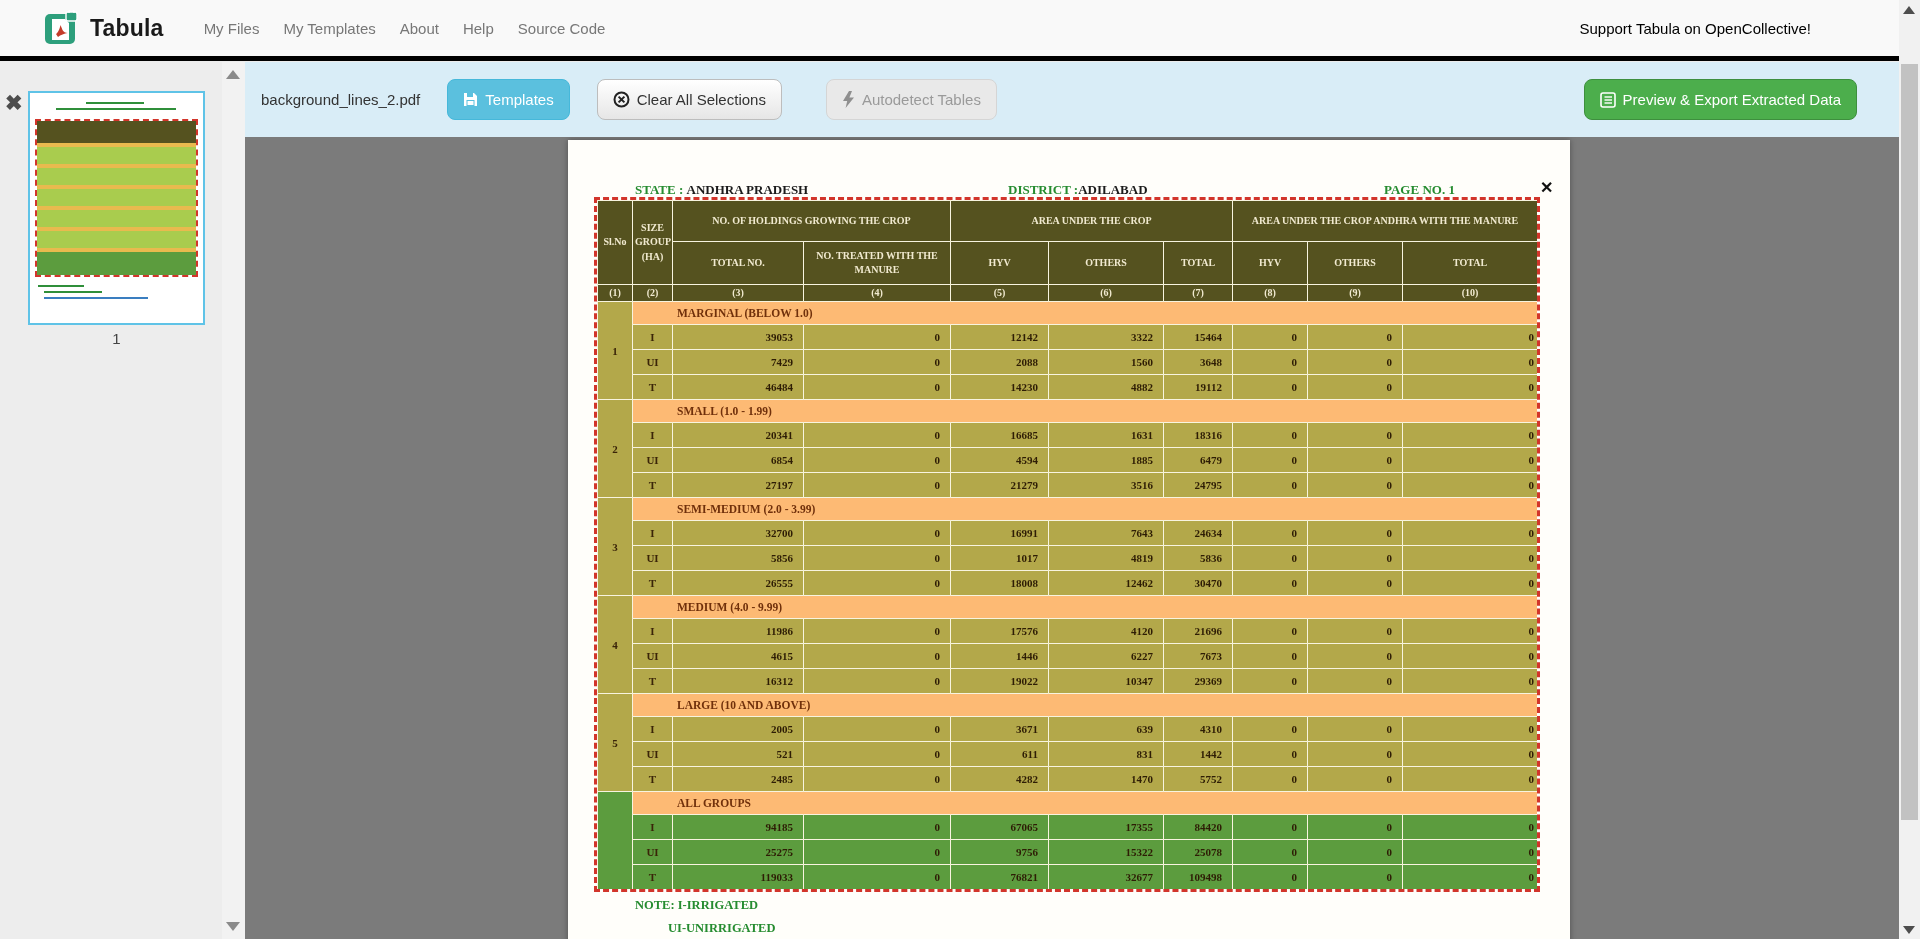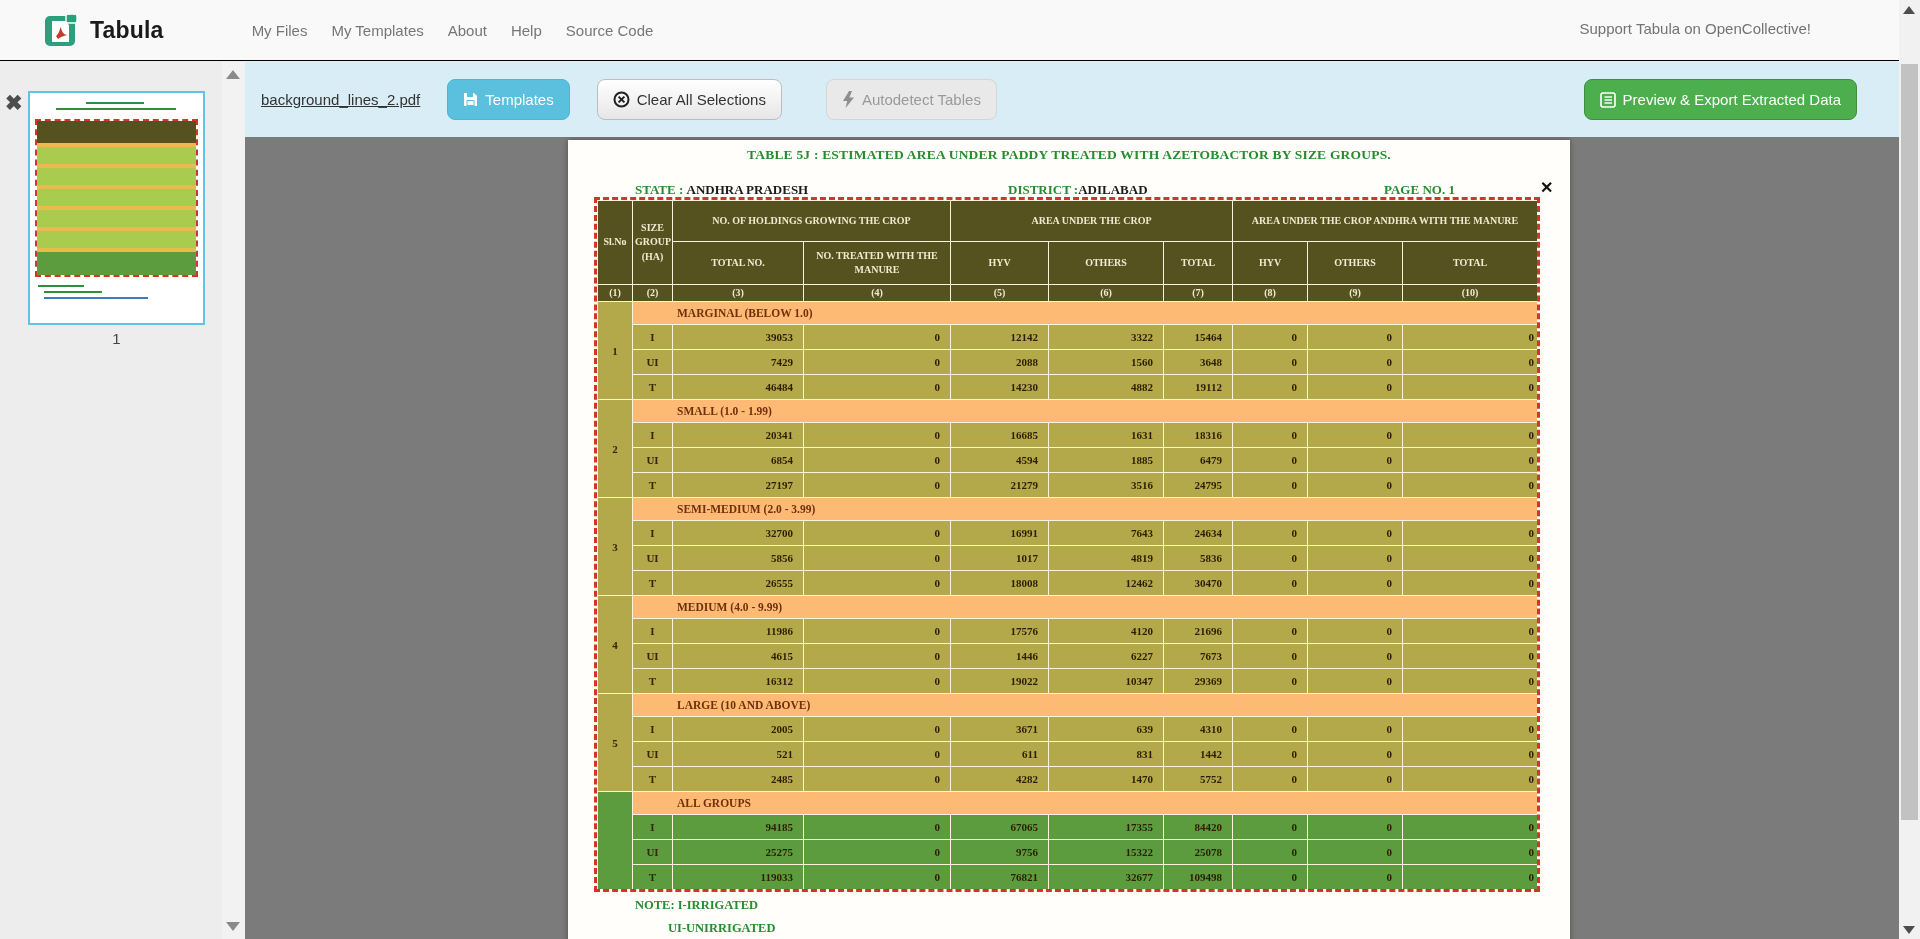--- a/index.html
+++ b/index.html
@@ -1,45 +1,45 @@
 <!DOCTYPE html>
 <html><head>
 <meta charset="utf-8">
 <style>
   * { margin:0; padding:0; box-sizing:border-box; }
   html,body { width:1920px; height:939px; overflow:hidden; font-family:"Liberation Sans",sans-serif; background:#ededed; }
   body { position:relative; }
 
   
-  .navbar { position:absolute; left:0; top:0; width:1899px; height:61px; background:#f9f9f9; border-bottom:1px solid #000000; display:flex; align-items:center;gap:48px; }
+  .navbar { position:absolute; left:0; top:0; width:1899px; height:61px; background:#f9f9f9; border-bottom:5px solid #000000; display:flex; align-items:center; }
   .brand-group { display:flex; align-items:center; margin-left:45px; }
   .logo { width:34px; height:36px; display:inline-block; margin-right:11px; }
   .brand { font-size:23px; font-weight:bold; color:#1a1a1a; letter-spacing:0.2px; margin-right:28px; }
   .nav-items { display:flex; align-items:center; }
   .nav-items a { color:#777; font-size:15px; text-decoration:none; margin:0 12px; white-space:nowrap; }
-  .support { position:absolute; right:88px; top:0; height:56px; display:flex; align-items:center; color:#737373; font-size:15px; text-decoration:none; }
+  .support { position:absolute; right:88px; top:0; height:56px; display:flex; align-items:center; color:#000000; font-size:15px; text-decoration:none; }
 
   
   .sidebar { position:absolute; left:0; top:62px; width:245px; height:877px; background:#ededed; }
   .thumb-close { position:absolute; left:5px; top:30px; font-size:21px; font-weight:bold; color:#4d4d4d; cursor:pointer; line-height:1; }
   .thumb { position:absolute; left:28px; top:29px; width:177px; height:234px; background:#ffffff; border:2px solid #5fc3e7; }
   .page-num { position:absolute; left:28px; top:268px; width:177px; text-align:center; color:#444; font-size:15px; }
   .side-scroll { position:absolute; right:0; top:0; width:23px; height:877px; background:#f2f2f2; }
   .tri-up { width:0; height:0; border-left:7px solid transparent; border-right:7px solid transparent; border-bottom:9px solid #8a8a8a; position:absolute; left:4px; }
   .tri-down { width:0; height:0; border-left:7px solid transparent; border-right:7px solid transparent; border-top:9px solid #8a8a8a; position:absolute; left:4px; }
   .mini-line { background:#2f8f3a; height:2px; position:absolute; }
   .mini-table { position:absolute; left:5px; right:5px; top:26px; height:158px; border:2px dashed #d2352b; }
   .mini-head { position:absolute; left:0; right:0; top:0; height:22px; background:#55521f; }
   .mini-band { position:absolute; left:0; right:0; height:4px; background:#e9ba4e; }
   .mini-data { position:absolute; left:0; right:0; background:#a9cc4e; }
   .mini-green { position:absolute; left:0; right:0; background:#5c9c3e; }
 
   
   .toolbar { position:absolute; left:245px; top:62px; width:1654px; height:75px; background:#d9edf7; display:flex; align-items:center; padding-left:16px; }
-  .filename { color:#333; font-size:15px; margin-right:27px;text-decoration:underline; }
+  .filename { color:#333; font-size:15px; margin-right:27px; }
   .btn { height:41px; border-radius:8px; font-size:15px; display:inline-flex; align-items:center; padding:0 15px; cursor:pointer; border:1px solid transparent; white-space:nowrap; }
   .btn svg { margin-right:7px; }
   .btn-info { background:#5bc0de; border-color:#46b8da; color:#fff; margin-right:27px; }
   .btn-default { background:linear-gradient(#ffffff,#e6e6e6); border-color:#bdbdbd; color:#333; margin-right:44px; }
   .btn-disabled { background:#e9e9e9; border-color:#d5d5d5; color:#9a9a9a; cursor:default; }
   .btn-success { background:#4cae4c; border-color:#3e8f3e; color:#fff; margin-left:auto; margin-right:42px; }
 
   
   .viewer { position:absolute; left:245px; top:137px; width:1654px; height:802px; background:#7b7b7b; overflow:hidden; }
   .page { position:absolute; left:323px; top:3px; width:1002px; height:900px; background:#fffefa; box-shadow:0 0 6px rgba(0,0,0,0.35); font-family:"Liberation Serif",serif; }
@@ -167,21 +167,20 @@
       <line x1="4.5" y1="8" x2="12" y2="8" stroke="#ffffff" stroke-width="1.4"></line>
       <line x1="4.5" y1="11" x2="12" y2="11" stroke="#ffffff" stroke-width="1.4"></line>
     </svg>
     <span>Preview &amp; Export Extracted Data</span>
   </button>
 </div>
 
 <div class="viewer">
   <div class="page">
 
-    <div class="pdf-title">TABLE 5J : ESTIMATED AREA UNDER PADDY  TREATED WITH AZETOBACTOR BY SIZE GROUPS.</div>
 
     <div class="meta" style="left:67px;"><span>STATE : </span><b>ANDHRA PRADESH</b></div>
     <div class="meta" style="left:440px;"><span>DISTRICT :</span><b>ADILABAD</b></div>
     <div class="meta" style="left:816px;">PAGE NO. 1</div>
 
     <span class="sel-close">✕</span>
 
     <div class="table-wrap">
       <table class="pdf" id="data-table">
           <colgroup>

